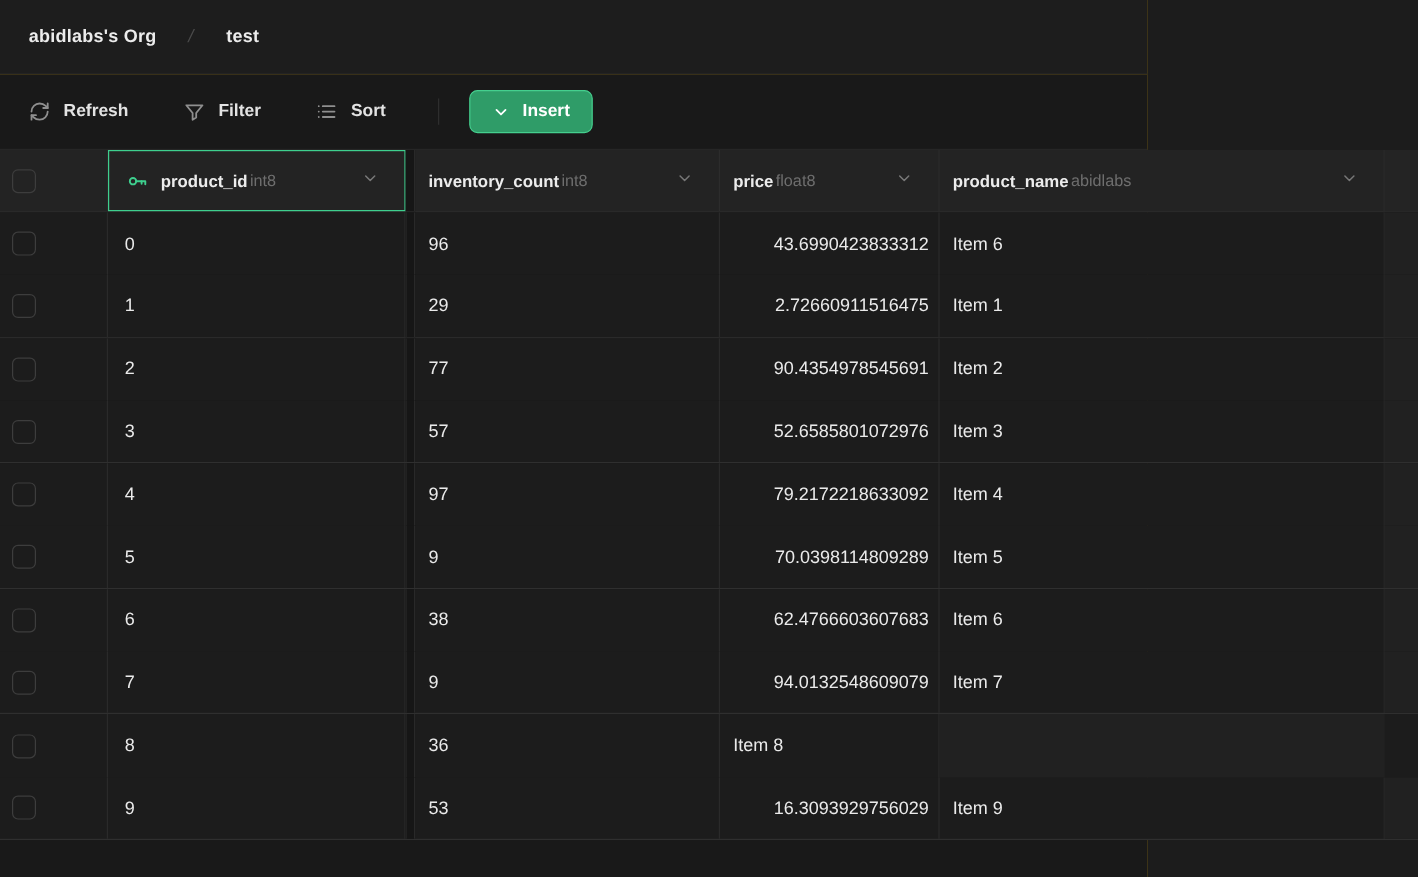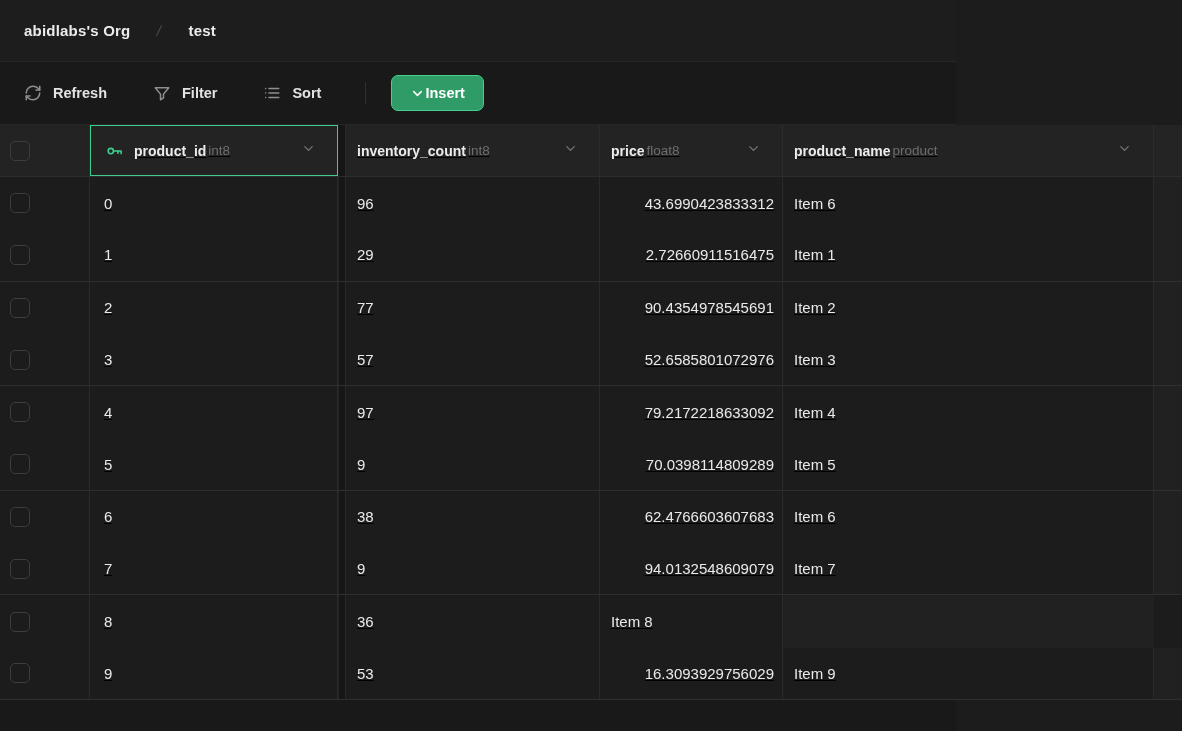--- a/index.html
+++ b/index.html
@@ -14,27 +14,27 @@
   .crumb-sep { color:#4a4a4a; font-size:15px; margin:0 27px; transform:skewX(-12deg); display:inline-block; }
 
   
   .toolbar { height:63px; flex:0 0 63px; background:#191919; display:flex; align-items:center;
     padding-left:24px; border-bottom:1px solid #262626; }
   .tool { display:flex; align-items:center; gap:11px; background:none; border:none; cursor:pointer;
     color:#e3e3e3; font-family:inherit; font-size:14.5px; font-weight:700; margin-right:46px; }
   .tool svg { stroke:#8f8f8f; }
   .toolbar-divider { width:1px; height:22px; background:#2e2e2e; margin:0 0 0 -2px; }
   .insert-btn { margin-left:25px; height:36px; padding:0 18px; border-radius:7px;
-    background:#2f9c68; border:1px solid #45cf8e; display:flex; align-items:center; 
+    background:#2f9c68; border:1px solid #45cf8e; display:flex; align-items:center; gap:10px;
     color:#ffffff; font-family:inherit; font-size:14.5px; font-weight:700; cursor:pointer; }
   .insert-btn svg { stroke:#ffffff; }
 
   
   .grid { flex:0 0 575px; display:flex; flex-direction:column; background:#1c1c1c; }
-  .grid-row { display:grid; grid-template-columns:90px 248px 8px 254px 183px 371px 28px; width:1182px;text-decoration:underline; }
+  .grid-row { display:grid; grid-template-columns:90px 248px 8px 254px 183px 371px 28px; width:1182px; }
   .header-row { height:52px; flex:0 0 52px; background:#232323; border-bottom:1px solid #2c2c2c; }
   .data-row { height:52.3px; flex:0 0 52.3px; background:#1c1c1c; }
   .data-row:nth-child(even) { border-bottom:1px solid #2f2f2f; }
 
   .cell { display:flex; align-items:center; overflow:hidden; white-space:nowrap; }
   .check-cell { padding-left:10px; border-right:1px solid #2a2a2a; }
   .band-cell { background:#161616; border-right:1px solid #292929; }
   .strip-cell { background:#212121; }
   .header-row .strip-cell { background:#242424; }
 
@@ -158,21 +158,21 @@
         <span class="col-type">float8</span>
         <span class="head-chevron">
           <svg width="15" height="15" viewBox="0 0 24 24" fill="none" stroke-width="2" stroke-linecap="round" stroke-linejoin="round">
               <path d="M6 9l6 6 6-6"></path>
             </svg>
         </span>
       </div>
 
       <div class="cell head-cell">
         <span class="col-name">product_name</span>
-        <span class="col-type">product</span>
+        <span class="col-type">abidlabs</span>
         <span class="head-chevron">
           <svg width="15" height="15" viewBox="0 0 24 24" fill="none" stroke-width="2" stroke-linecap="round" stroke-linejoin="round">
               <path d="M6 9l6 6 6-6"></path>
             </svg>
         </span>
       </div>
 
       <div class="cell strip-cell"></div>
     </div>
 

